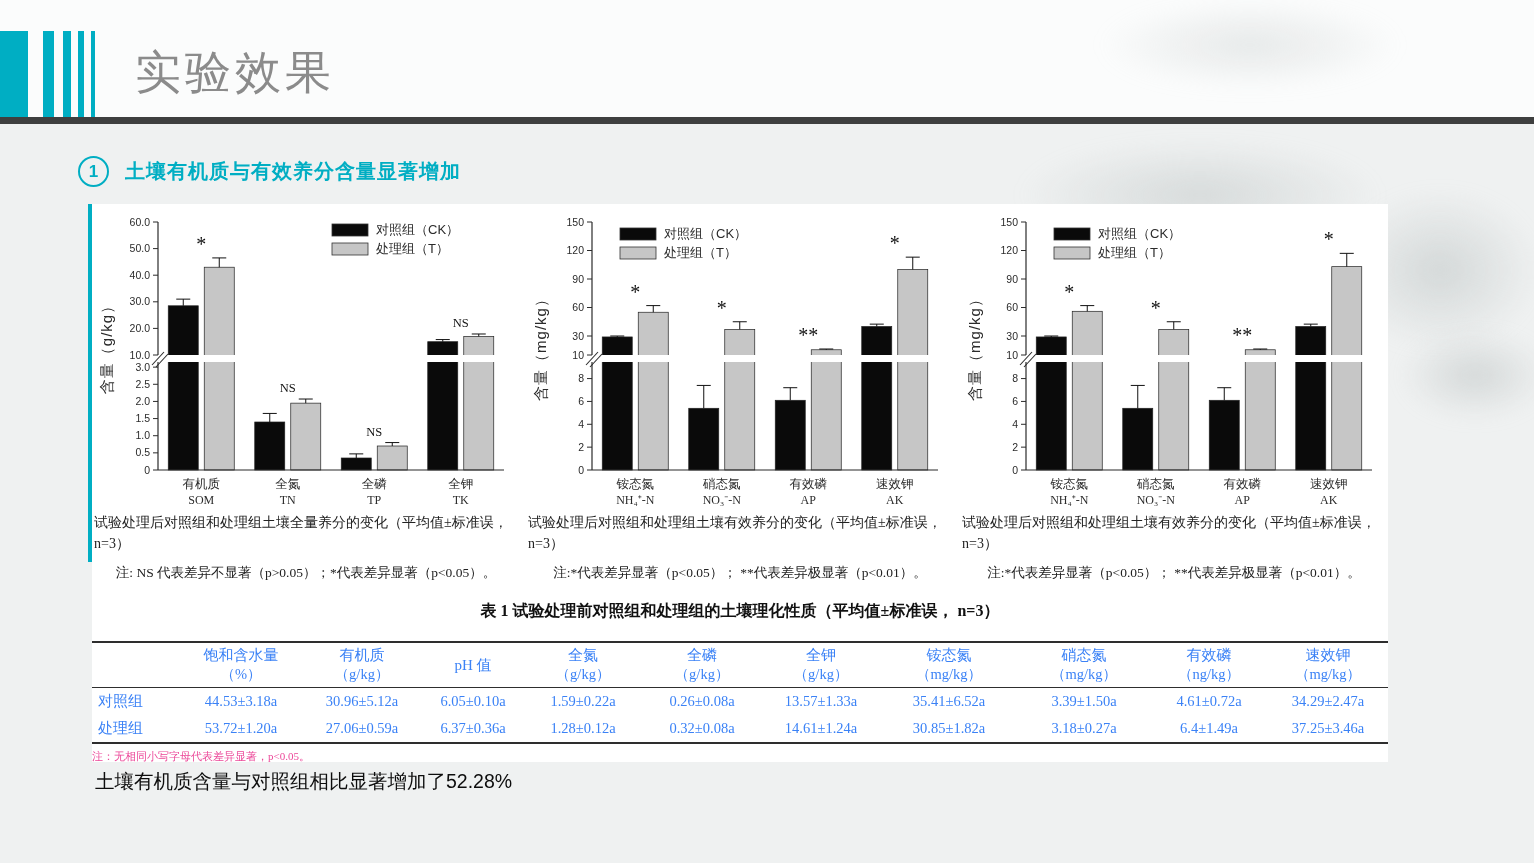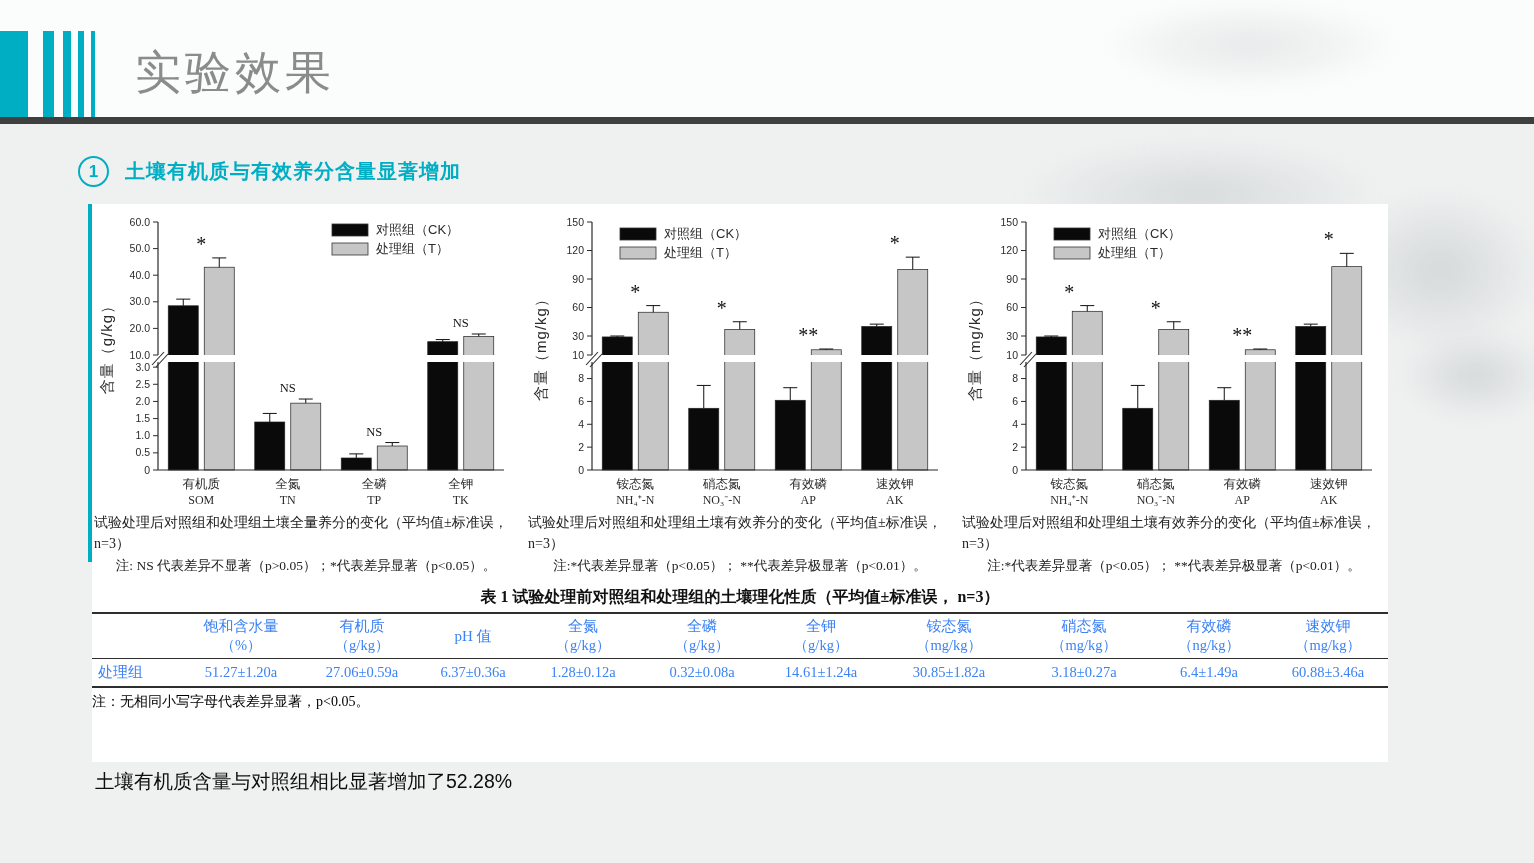--- a/index.html
+++ b/index.html
@@ -48,44 +48,44 @@
   .panel{position:absolute;left:92px;top:204px;width:1296px;height:558px;background:#ffffff;}
   .charts-row{display:flex;gap:10px;padding:4px 0 0 2px;}
   .figure{width:424px;}
   .figure svg{display:block;}
   .fig-caption{
     margin:2px 0 0 0;text-align:left;
     font-family:"Liberation Serif", serif;
     font-size:14px;line-height:21px;color:#222;
   }
   .fig-note{
-    margin:1px;text-align:center;
+    margin:8px;text-align:center;
     font-family:"Liberation Serif", serif;
     font-size:13.5px;line-height:21px;color:#222;
   }
 
   
   .table-block{margin-top:10px;}
   .table-title{
     text-align:center;font-family:"Liberation Serif", serif;
-    font-size:16px;color:#111;margin-bottom:4px;font-weight:bold;
+    font-size:16px;color:#111;margin-bottom:19px;font-weight:bold;
   }
   table.soil{
     width:1296px;border-collapse:collapse;table-layout:fixed;
     font-family:"Liberation Serif", serif;color:#3b82f6;
     border-top:2px solid #2e2e2e;border-bottom:2px solid #2e2e2e;
   }
   table.soil thead tr{border-bottom:1.5px solid #2e2e2e;}
   table.soil th{font-weight:normal;font-size:15px;padding:3px 2px;vertical-align:middle;}
   table.soil th .u{font-size:14.5px;}
   table.soil td{font-size:14.5px;text-align:center;padding:4px 2px;white-space:nowrap;}
   table.soil td.rowlabel{text-align:left;padding-left:6px;font-size:15px;}
   .table-note{
     margin-top:5px;font-family:"Liberation Serif", serif;
-    font-size:14px;color:#000000;
+    font-size:11px;color:#ec4899;
   }
 
   
   .summary{position:absolute;left:95px;top:767px;width:1400px;}
   .summary div{font-size:19.5px;line-height:29px;color:#0d0d0d;}
 </style>
 </head>
 <body>
 
 <div class="blob b1"></div>
@@ -412,31 +412,44 @@
               <div class="u">（ng/kg）</div>
             </th>
             <th>
               <div>速效钾</div>
               <div class="u">（mg/kg）</div>
             </th>
           </tr>
         </thead>
       <tbody id="soil-body">
           <tr>
+            <td class="rowlabel">对照组</td>
+            <td>44.53±3.18a</td>
+            <td>30.96±5.12a</td>
+            <td>6.05±0.10a</td>
+            <td>1.59±0.22a</td>
+            <td>0.26±0.08a</td>
+            <td>13.57±1.33a</td>
+            <td>35.41±6.52a</td>
+            <td>3.39±1.50a</td>
+            <td>4.61±0.72a</td>
+            <td>34.29±2.47a</td>
+          </tr>
+          <tr>
             <td class="rowlabel">处理组</td>
-            <td>51.27±1.20a</td>
+            <td>53.72±1.20a</td>
             <td>27.06±0.59a</td>
             <td>6.37±0.36a</td>
             <td>1.28±0.12a</td>
             <td>0.32±0.08a</td>
             <td>14.61±1.24a</td>
             <td>30.85±1.82a</td>
             <td>3.18±0.27a</td>
             <td>6.4±1.49a</td>
-            <td>60.88±3.46a</td>
+            <td>37.25±3.46a</td>
           </tr>
         </tbody>
     </table>
     <div class="table-note">注：无相同小写字母代表差异显著，p&lt;0.05。</div>
   </div>
 </div>
 
 <div class="summary">
   <div>土壤有机质含量与对照组相比显著增加了52.28%</div>
 </div>

